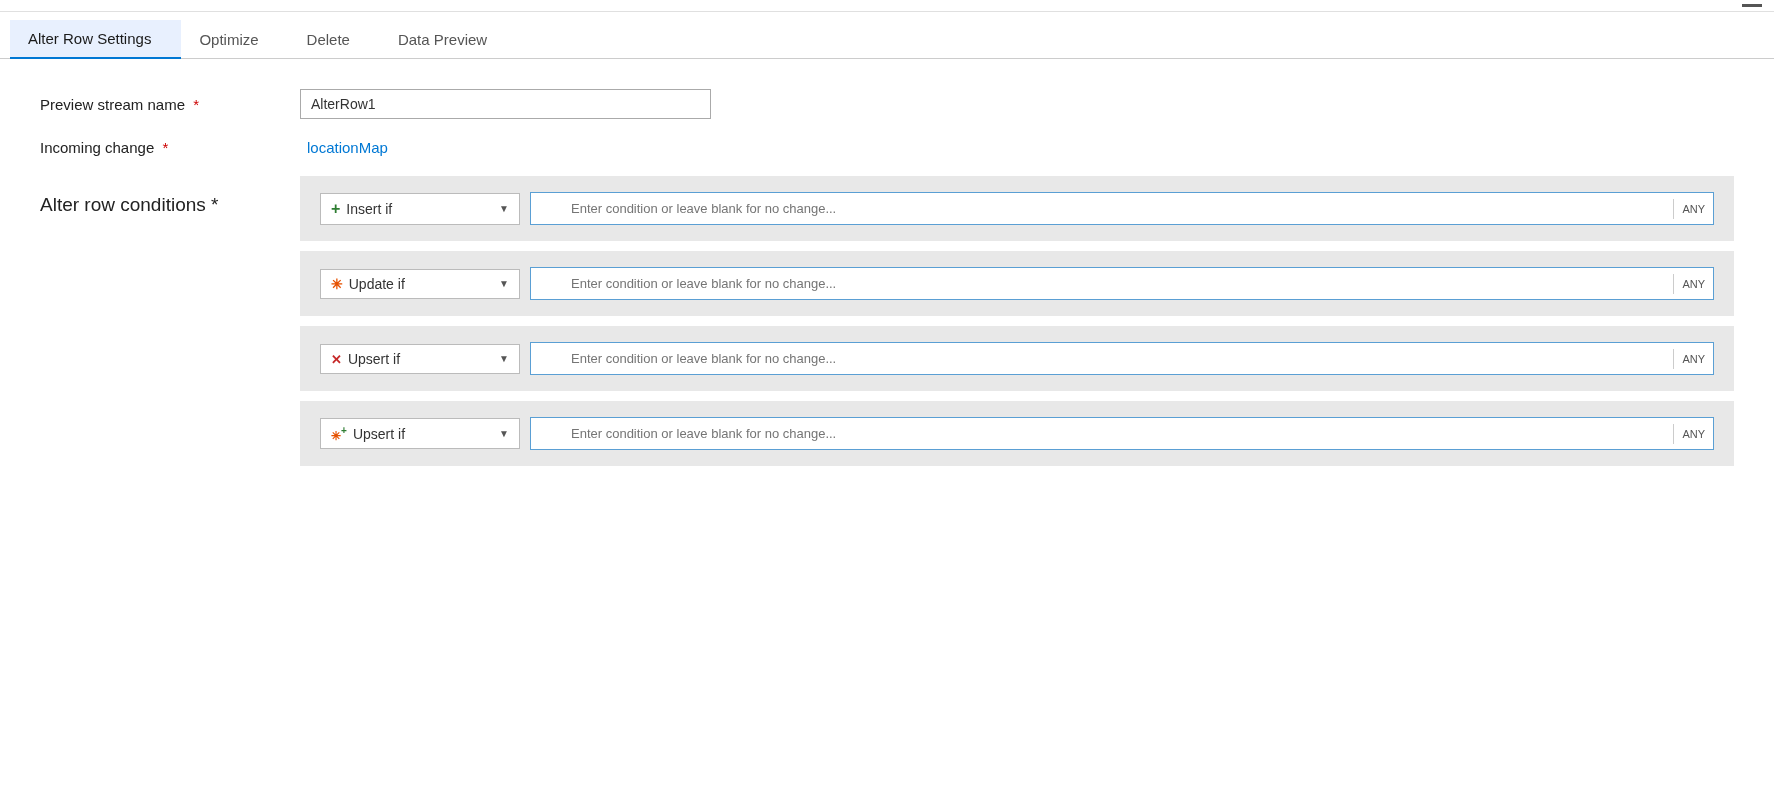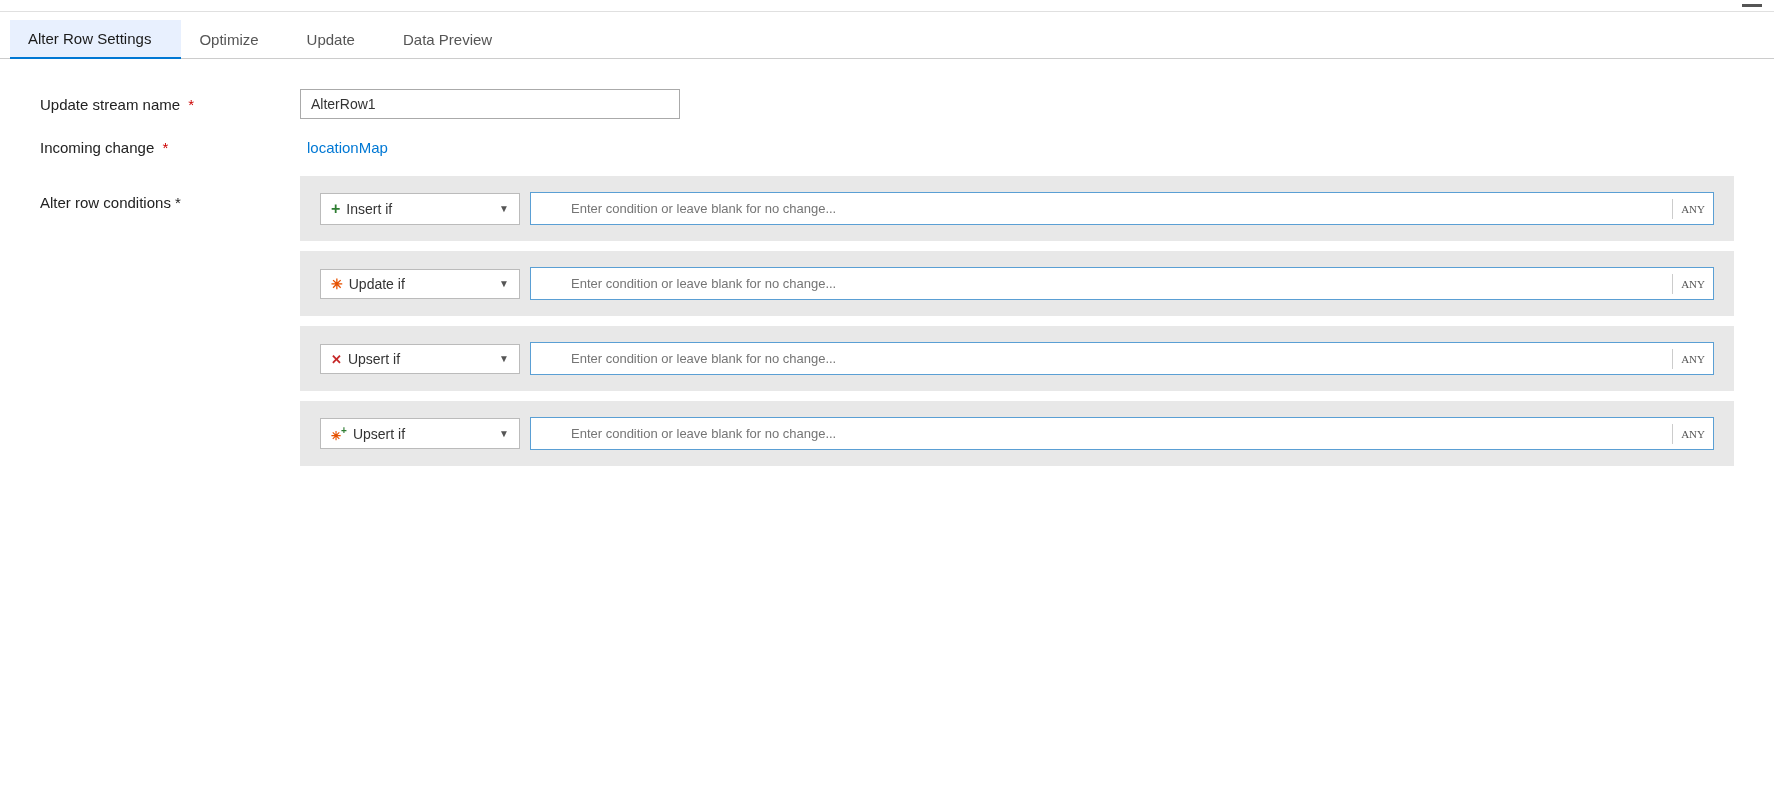--- a/index.html
+++ b/index.html
@@ -53,41 +53,41 @@
     .field-label {
       width: 260px;
       font-size: 15px;
       color: #222;
     }
     .field-label .required {
       color: #c00;
       margin-left: 4px;
     }
     .text-input {
-      width: 380px;
+      width: 411px;
       padding: 6px 10px;
       border: 1px solid #aaa;
       font-size: 14px;
       color: #333;
       background: #fff;
       outline: none;
     }
     .link-value {
       color: #0078d4;
       font-size: 15px;
       cursor: pointer;
       text-decoration: none;
       margin-left: 7px;
     }
     .conditions-section {
       margin-top: 10px;
     }
     .alter-row-label {
       width: 260px;
-      font-size: 15px;
+      font-size: 19px;
       color: #222;
       align-self: flex-start;
       padding-top: 18px;
     }
     .conditions-list {
       flex: 1;
       display: flex;
       flex-direction: column;
       gap: 10px;
     }
@@ -136,21 +136,20 @@
       background: transparent;
       outline: none;
       margin-left: 28px;
     }
     .any-badge {
       padding: 4px 8px;
       font-size: 11px;
       color: #555;
       border-left: 1px solid #ccc;
       background: #fff;
-      font-family: Liberation Serif, serif;
     }
     .insert-icon { color: #2e7d32; }
     .update-icon { color: #e65100; }
     .delete-icon { color: #c62828; }
     .upsert-icon { color: #e65100; }
     .minimize-bar {
       display: flex;
       justify-content: flex-end;
       padding: 4px 12px;
       background: #fff;
@@ -169,29 +168,29 @@
 
 <div class="window">
 
   <div class="minimize-bar">
     <span class="minimize-btn"></span>
   </div>
 
   <div class="tab-bar">
     <button class="tab active">Alter Row Settings</button>
     <button class="tab">Optimize</button>
-    <button class="tab">Update</button>
+    <button class="tab">Delete</button>
     <button class="tab">Data Preview</button>
   </div>
 
   <div class="content">
 
     <div class="field-row">
       <div class="field-label">
-        <span>Update stream name</span>
+        <span>Preview stream name</span>
         <span class="required">*</span>
       </div>
       <input class="text-input" type="text" value="AlterRow1" style="">
     </div>
 
     <div class="field-row">
       <div class="field-label">
         <span>Incoming change</span>
         <span class="required">*</span>
       </div>

